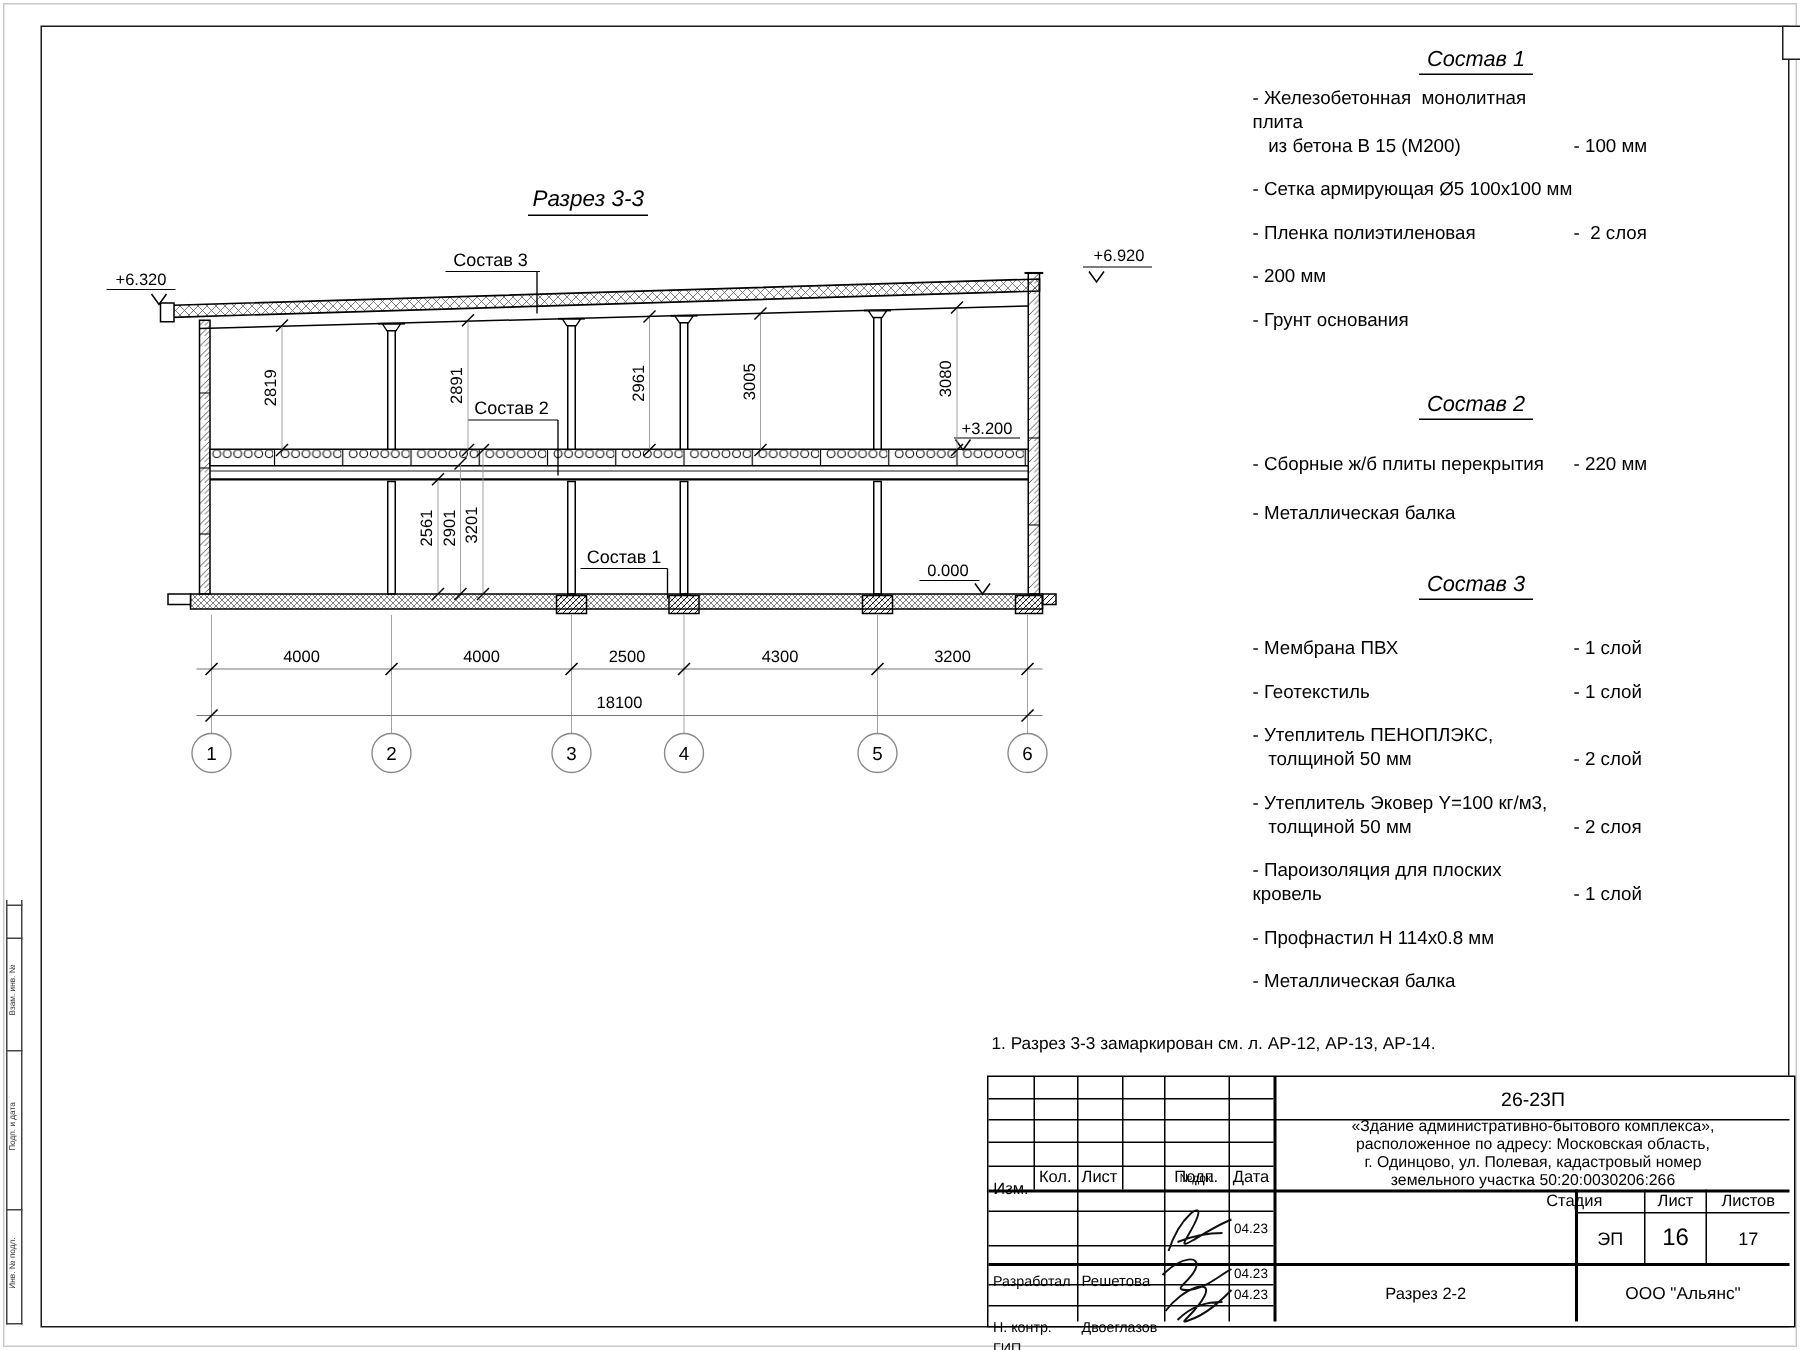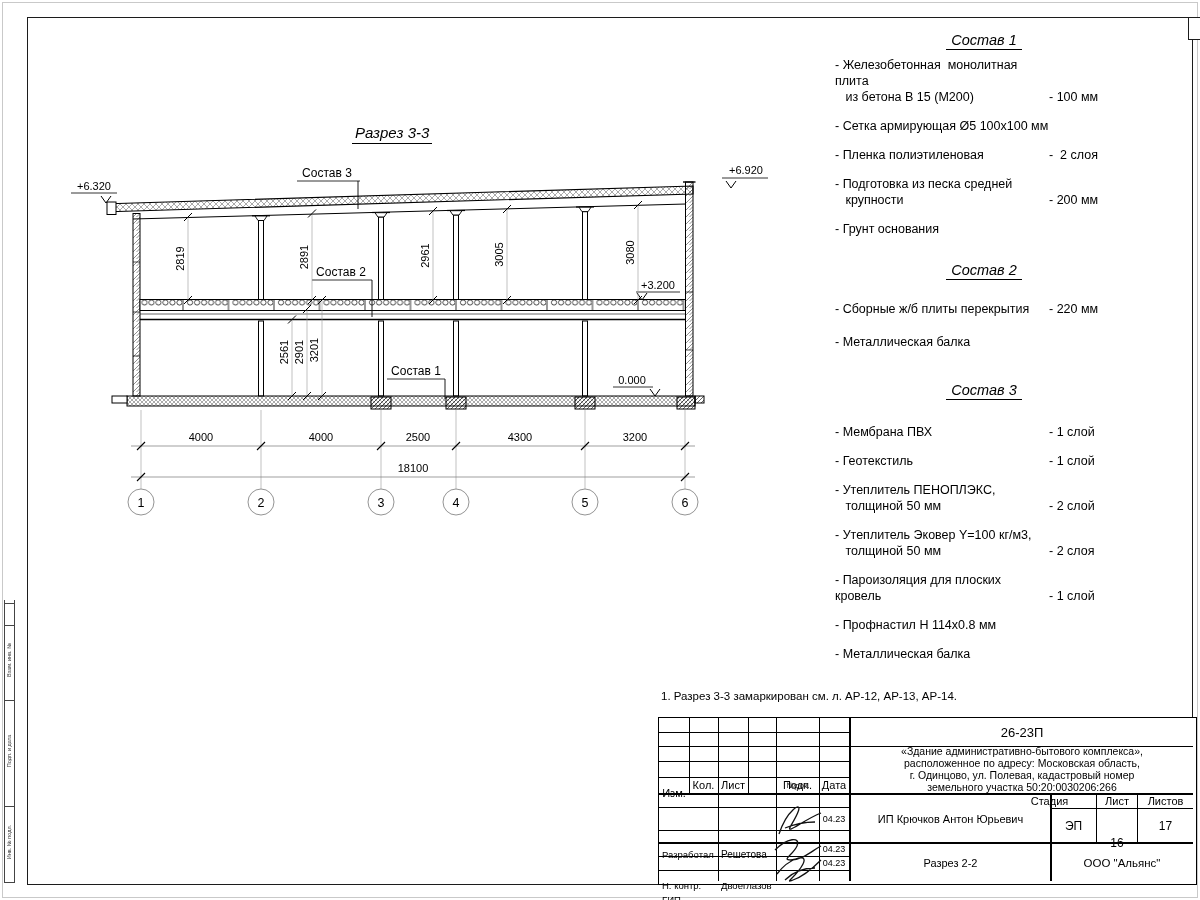--- a/index.html
+++ b/index.html
@@ -250,22 +250,20 @@
       </div>
     <div class="spec-item">
         <div class="nm">- Сетка армирующая Ø5 100х100 мм</div>
         <div class="vl"></div>
       </div>
     <div class="spec-item">
         <div class="nm">- Пленка полиэтиленовая</div>
         <div class="vl">-  2 слоя</div>
       </div>
     <div class="spec-item">
-        <div class="nm">- Подготовка из песка средней
-   крупности</div>
         <div class="vl">- 200 мм</div>
       </div>
     <div class="spec-item">
         <div class="nm">- Грунт основания</div>
         <div class="vl"></div>
       </div>
   </div>
 </div>
 
 <div class="abs spec" style="top:262px;">
@@ -366,22 +364,21 @@
   </svg>
   <svg style="position:absolute;left:110px;top:116px;" width="58" height="50">
     <path d="M6,16 C18,4 32,2 28,12 C24,21 12,26 22,26 C34,26 44,16 52,12 M8,40 C20,24 40,18 34,30 C28,42 14,50 24,46 C36,42 46,32 52,26 M16,46 C26,36 36,34 46,34" fill="none" stroke="#111" stroke-width="1.3"></path>
   </svg>
 
   <div class="tc" style="left:192px;top:0;width:342px;height:28px;font-size:13px;">26-23П</div>
   <div class="tc pre" style="left:192px;top:29px;width:342px;height:46px;font-size:10.5px;line-height:11.8px;">«Здание административно-бытового комплекса»,
 расположенное по адресу: Московская область,
 г. Одинцово, ул. Полевая, кадастровый номер
 земельного участка 50:20:0030206:266</div>
-  <div class="tc" style="left:192px;top:77px;width:199px;height:47px;font-size:11px;">ИП Крючков Антон Юрьевич</div>
   <div class="tc" style="left:368px;top:76px;width:45px;height:14px;font-size:11px;">Стадия</div>
   <div class="tc" style="left:438px;top:76px;width:40px;height:14px;font-size:11px;">Лист</div>
   <div class="tc" style="left:479px;top:76px;width:55px;height:14px;font-size:11px;">Листов</div>
   <div class="tc" style="left:392px;top:91px;width:45px;height:33px;font-size:12px;">ЭП</div>
-  <div class="tc" style="left:438px;top:108px;width:40px;height:33px;font-size:12px;">16</div>
+  <div class="tc" style="left:438px;top:91px;width:40px;height:33px;font-size:16px;">16</div>
   <div class="tc" style="left:479px;top:91px;width:55px;height:33px;font-size:12px;">17</div>
   <div class="tc" style="left:192px;top:126px;width:199px;height:37px;font-size:11px;">Разрез 2-2</div>
   <div class="tc" style="left:392px;top:126px;width:142px;height:37px;font-size:11.5px;">ООО "Альянс"</div>
 </div>
 
 </body></html>

